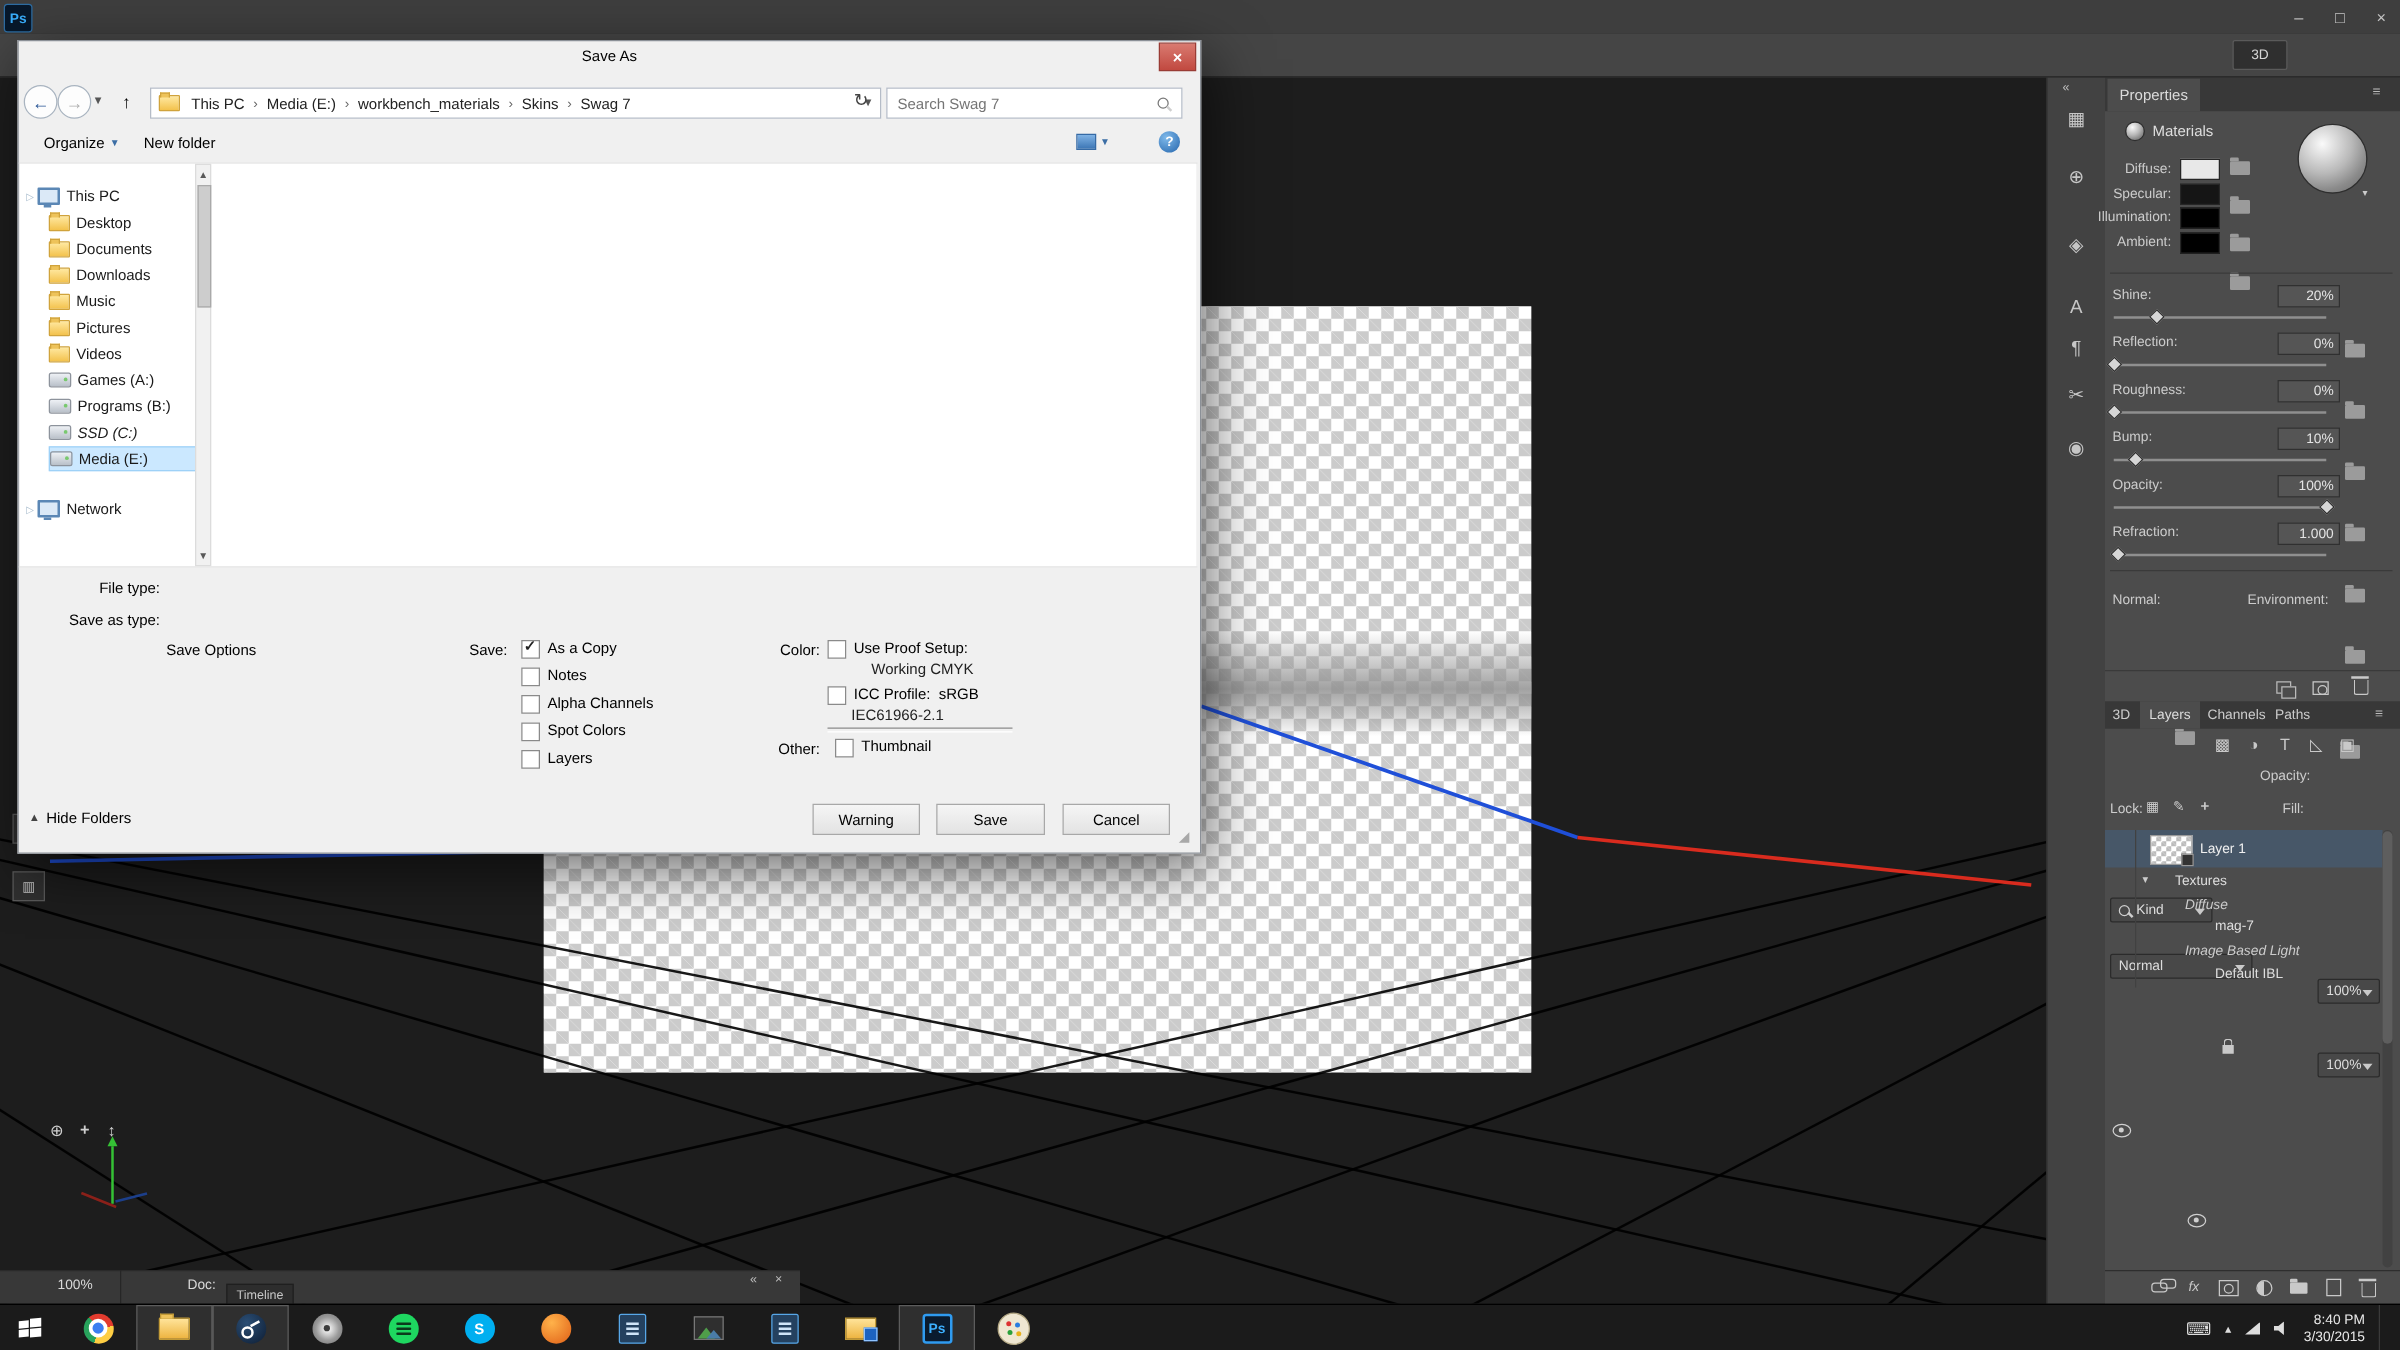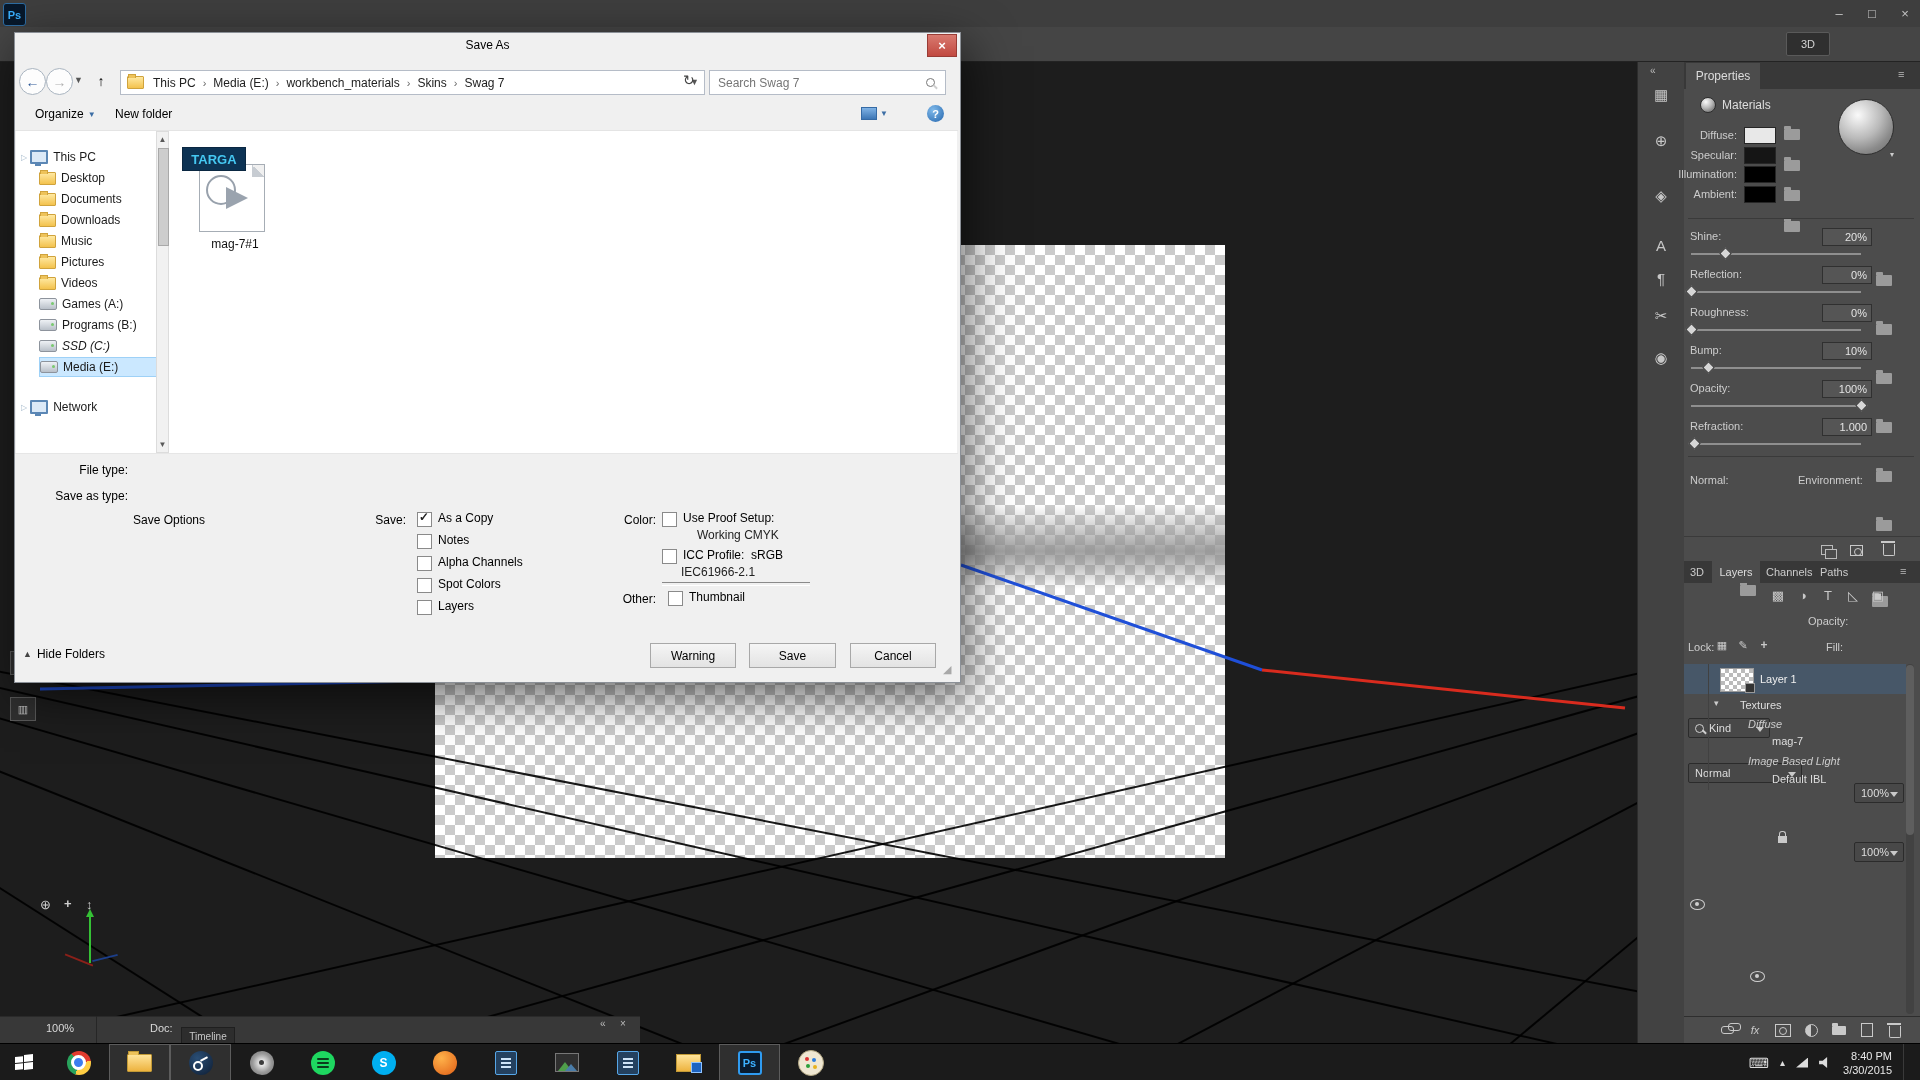--- a/index.html
+++ b/index.html
@@ -458,29 +458,20 @@
           <span class="ic ic-network"></span>
           <span class="sb-lbl">Network</span>
         </div>
       </div>
     <div class="a scroll" style="left:141px;top:98px;width:13px;height:322px;box-sizing:border-box;">
       <div class="scroll-arrow" style="padding-top:3px;">▲</div>
       <div class="scroll-thumb" style="position:absolute;left:1px;top:16px;width:9px;height:96px;"></div>
       <div class="scroll-arrow" style="position:absolute;left:0;right:0;bottom:3px;">▼</div>
     </div>
 
-    <div class="a" style="left:160px;top:102px;width:120px;height:120px;">
-      <div class="a" style="left:7px;top:12px;width:62px;height:22px;background:#0d3354;border:1px solid #0a2741;color:#45c8f2;font-weight:bold;font-size:13px;display:flex;align-items:center;justify-content:center;z-index:2;">TARGA</div>
-      <div class="a" style="left:24px;top:29px;width:64px;height:66px;background:#fff;border:1px solid #a6adb5;">
-        <div class="a" style="right:0;top:0;width:12px;height:12px;background:linear-gradient(225deg,#f0f0f0 50%,#c7ccd2 50%);"></div>
-        <div class="a" style="left:6px;top:10px;width:26px;height:26px;border:2px solid #98a1ac;border-radius:50%;"></div>
-        <div class="a" style="left:26px;top:22px;width:0;height:0;border-top:11px solid transparent;border-bottom:11px solid transparent;border-left:22px solid #9aa3ae;"></div>
-      </div>
-      <div class="a" style="left:0;top:102px;width:120px;text-align:center;color:#111;">mag-7#1</div>
-    </div>
 
     <div class="a" style="left:0;top:420px;width:943px;height:1px;background:#e6e6e6;"></div>
 
     <div class="a" style="left:20px;top:430px;width:93px;text-align:right;">File type:</div>
     <div class="a" style="left:20px;top:456px;width:93px;text-align:right;">Save as type:</div>
 
     <div class="a" style="left:118px;top:480px;">Save Options</div>
     <div class="a" style="left:331px;top:480px;width:60px;text-align:right;">Save:</div>
     <div id="save-opts">
         <div class="optrow a" style="left: 396px; top: 479px;">

